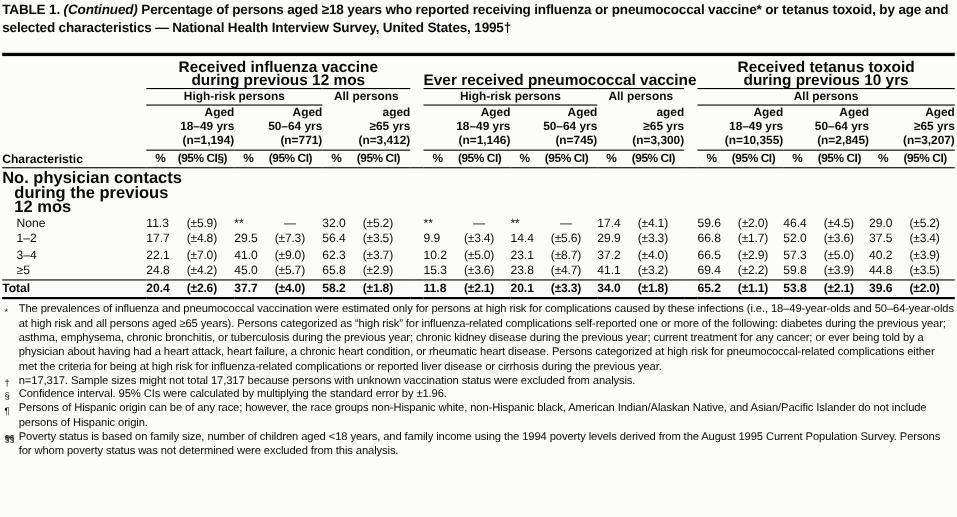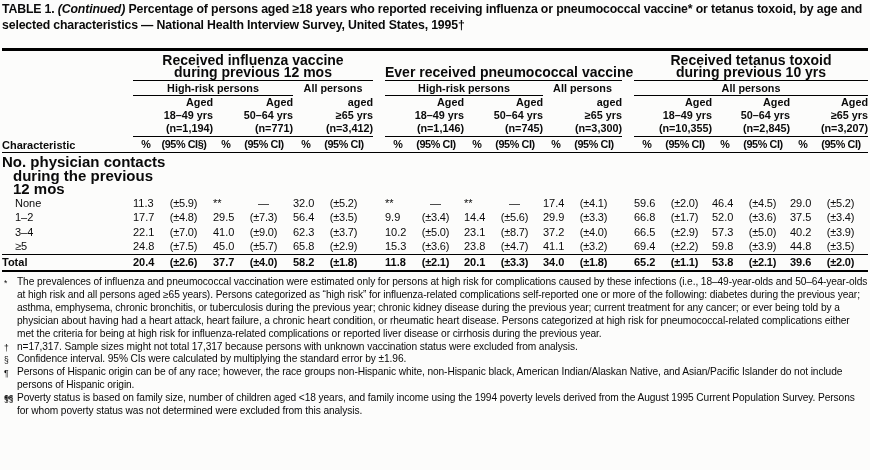--- a/index.html
+++ b/index.html
@@ -196,21 +196,21 @@
         <td><span class="pct">23.1</span><span class="ci">(±8.7)</span></td>
         <td><span class="pct">37.2</span><span class="ci">(±4.0)</span></td>
         <td class="sp"></td>
         <td><span class="pct">66.5</span><span class="ci">(±2.9)</span></td>
         <td><span class="pct">57.3</span><span class="ci">(±5.0)</span></td>
         <td><span class="pct">40.2</span><span class="ci">(±3.9)</span></td>
       </tr>
 
       <tr class="dr">
         <td class="rl ind">≥5</td>
-        <td><span class="pct">24.8</span><span class="ci">(±7.5)</span></td>
+        <td><span class="pct">24.8</span><span class="ci">(±4.2)</span></td>
         <td><span class="pct">45.0</span><span class="ci">(±5.7)</span></td>
         <td><span class="pct">65.8</span><span class="ci">(±2.9)</span></td>
         <td class="sp"></td>
         <td><span class="pct">15.3</span><span class="ci">(±3.6)</span></td>
         <td><span class="pct">23.8</span><span class="ci">(±4.7)</span></td>
         <td><span class="pct">41.1</span><span class="ci">(±3.2)</span></td>
         <td class="sp"></td>
         <td><span class="pct">69.4</span><span class="ci">(±2.2)</span></td>
         <td><span class="pct">59.8</span><span class="ci">(±3.9)</span></td>
         <td><span class="pct">44.8</span><span class="ci">(±3.5)</span></td>

